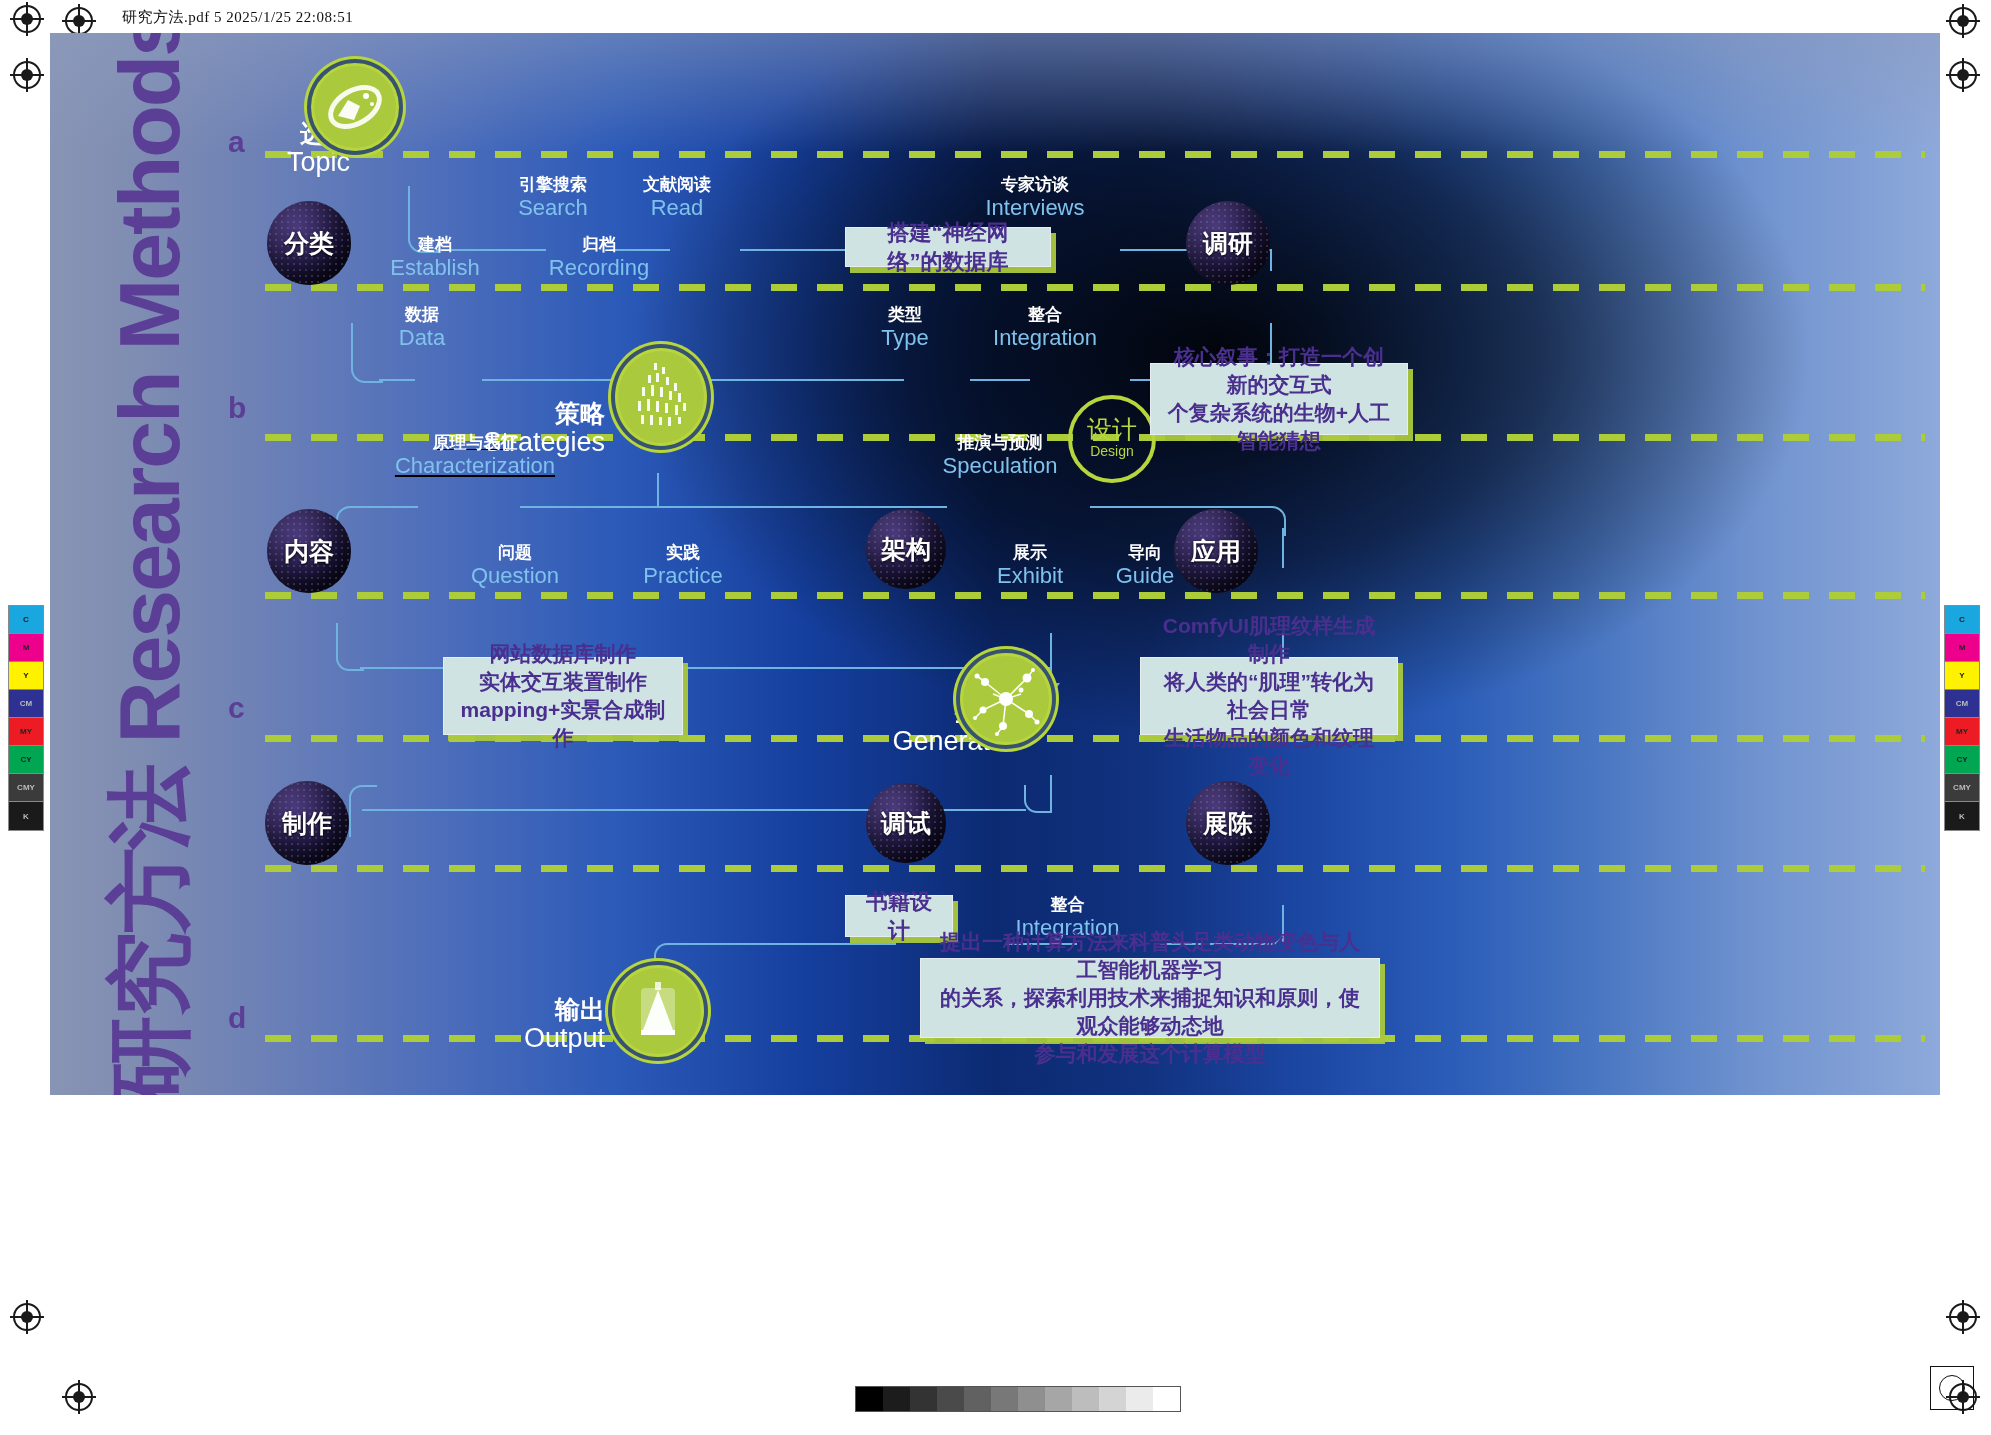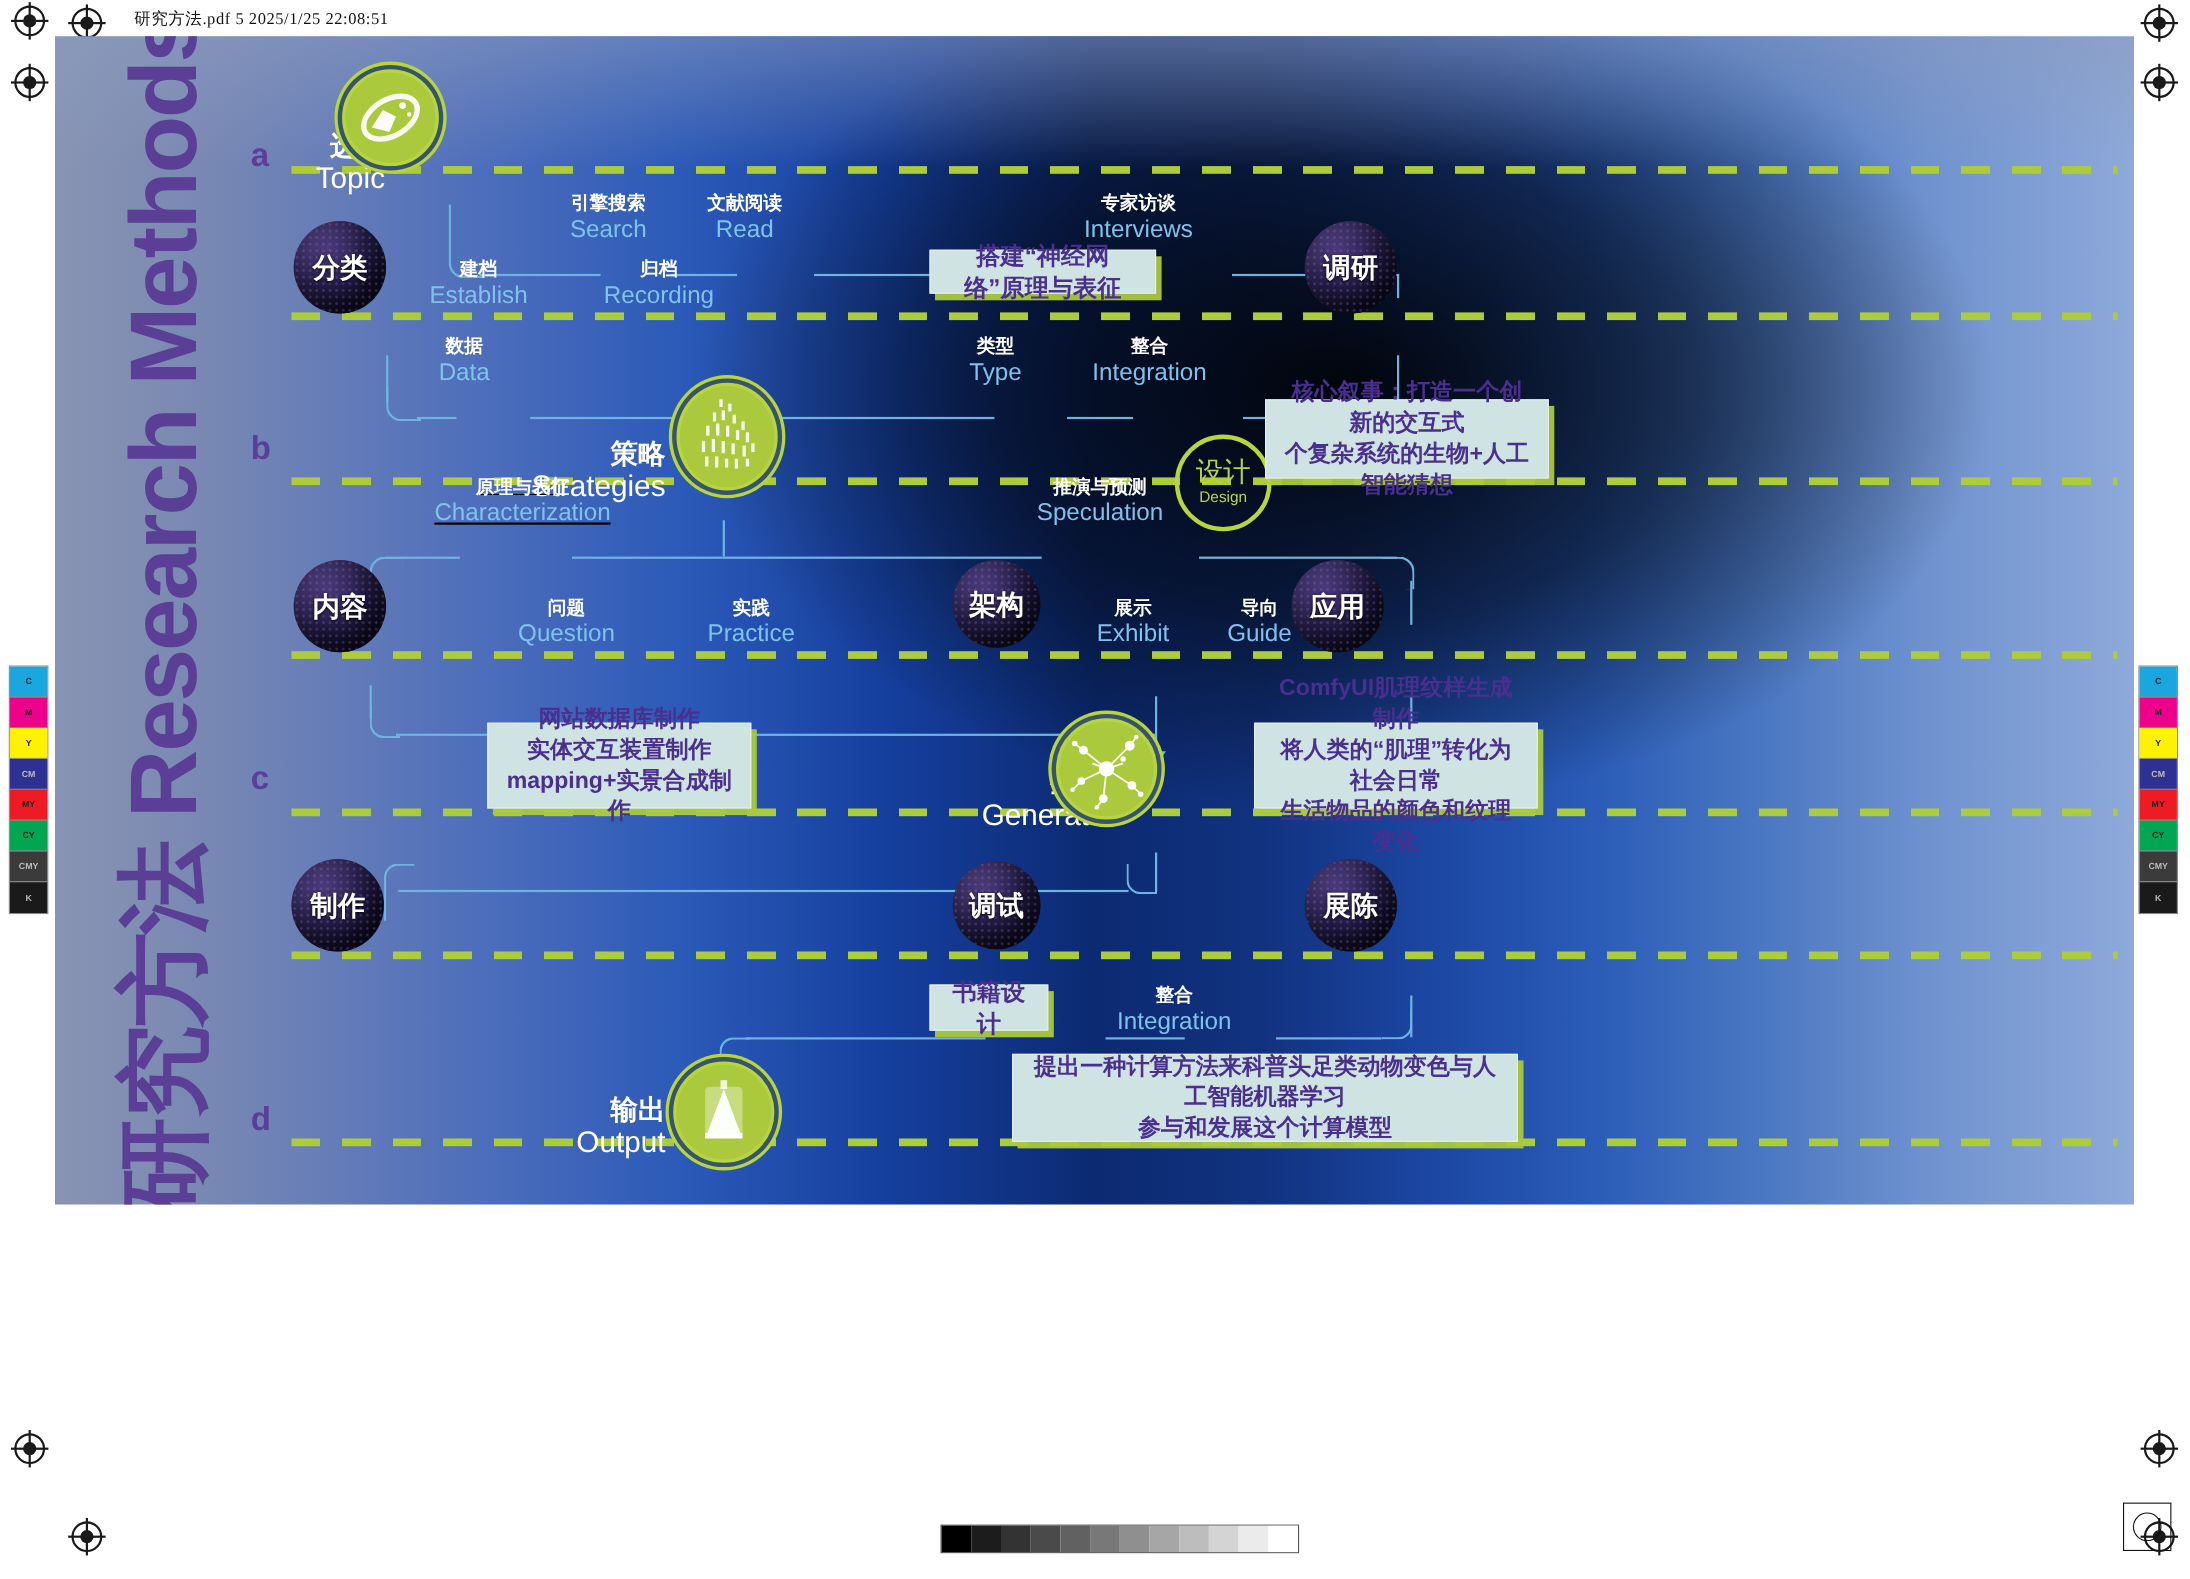--- a/index.html
+++ b/index.html
@@ -448,21 +448,21 @@
       <span class="cn">导向</span>
       <span class="en">Guide</span>
       </div>
 
     <div class="elab" style="left:930px;top:862px;width:175px;">
       <span class="cn">整合</span>
       <span class="en">Integration</span>
       </div>
 
     <div class="callout small" style="left:795px;top:194px;width:206px;height:40px;">
-      <span>搭建“神经网络”原理与表征</span>
+      <span>搭建“神经网络”的数据库</span>
     </div>
 
     <div class="callout" style="left:1100px;top:330px;width:258px;height:72px;">
       <span>核心叙事：打造一个创新的交互式</span>
       <span>个复杂系统的生物+人工智能猜想</span>
     </div>
 
     <div class="callout" style="left:1090px;top:624px;width:258px;height:78px;">
       <span>ComfyUI肌理纹样生成制作</span>
       <span>将人类的“肌理”转化为社会日常</span>
@@ -474,17 +474,18 @@
       <span>实体交互装置制作</span>
       <span>mapping+实景合成制作</span>
     </div>
 
     <div class="callout small" style="left:795px;top:862px;width:108px;height:42px;">
       <span>书籍设计</span>
     </div>
 
     <div class="callout" style="left:870px;top:925px;width:460px;height:80px;">
       <span>提出一种计算方法来科普头足类动物变色与人工智能机器学习</span>
+      <span>的关系，探索利用技术来捕捉知识和原则，使观众能够动态地</span>
       <span>参与和发展这个计算模型</span>
     </div>
 
   </div>
 </div>
 
 </body></html>

